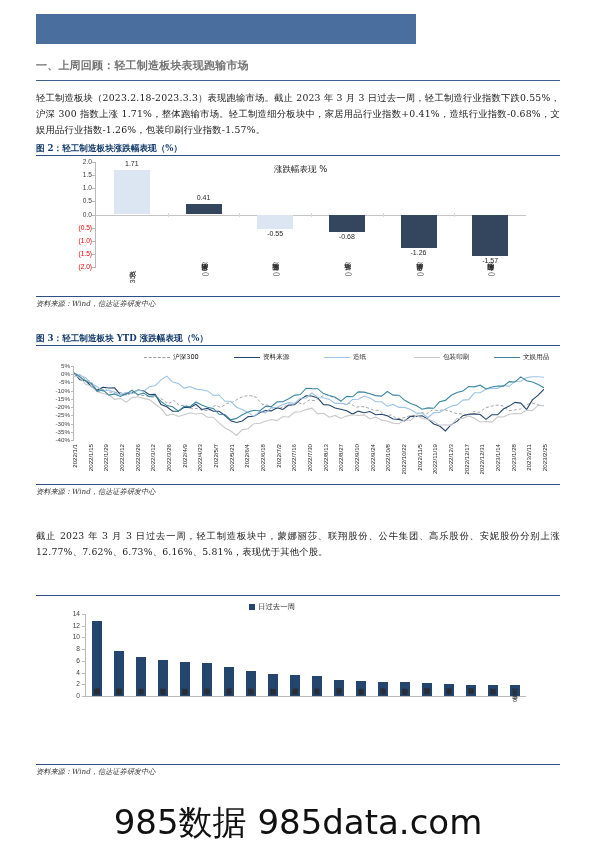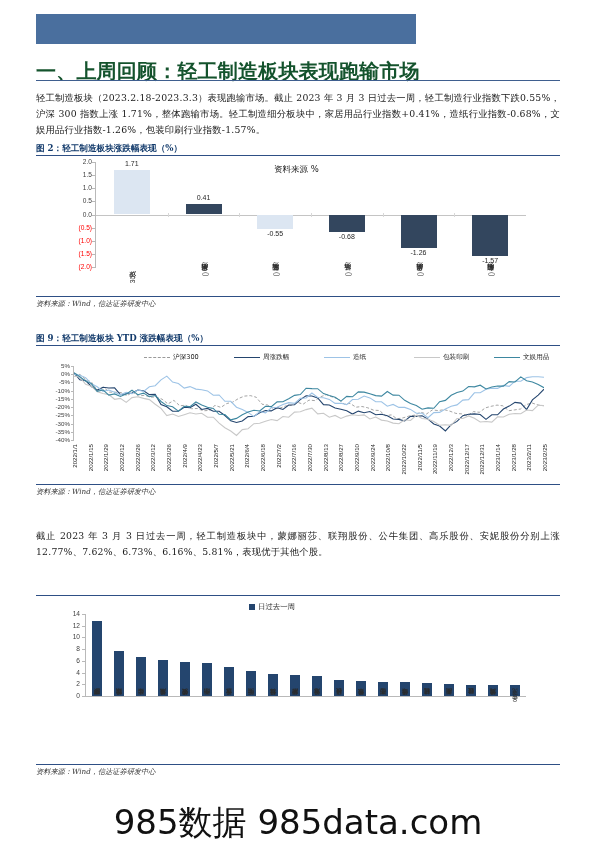--- a/index.html
+++ b/index.html
@@ -17,21 +17,21 @@
   .hdr-band{position:absolute;left:0;top:2px;width:380px;height:30px;background:#4a6f9e;}
   .hdr-logo{position:absolute;right:0;top:0;width:168px;height:40px;display:flex;align-items:center;gap:6px;}
   .logo-mark{width:40px;height:40px;position:relative;flex:0 0 auto;}
   .logo-txt{display:flex;flex-direction:column;line-height:1;}
   .logo-cn{font-family:"DejaVu Sans","Liberation Sans",sans-serif;font-size:19px;font-weight:bold;color:#1f4e99;letter-spacing:1px;}
   .logo-en{font-family:"Liberation Sans",sans-serif;font-size:7px;font-weight:bold;color:#1f4e99;letter-spacing:.6px;margin-top:2px;}
 
   
   .sec-title{position:absolute;left:36px;top:58px;width:524px;
     font-family:"DejaVu Sans","Liberation Sans",sans-serif;
-    font-size:20px;font-weight:bold;color:#14532d;letter-spacing:.2px;}
+    font-size:11px;font-weight:bold;color:#737373;letter-spacing:.2px;}
   .sec-rule{position:absolute;left:36px;top:80px;width:524px;height:1px;background:#3f5f8f;}
 
   
   .para{position:absolute;left:36px;width:524px;
     font-family:"DejaVu Serif","Liberation Serif",serif;
     font-size:9.3px;line-height:16px;color:#1a1a1a;text-align:justify;letter-spacing:.2px;}
 
   
   .fig-cap{position:absolute;left:36px;width:524px;
     font-family:"DejaVu Serif","Liberation Serif",serif;
@@ -101,21 +101,21 @@
 
   <div class="sec-title">一、上周回顾：轻工制造板块表现跑输市场</div>
   <div class="sec-rule"></div>
 
   <div class="para" style="top:90px;">轻工制造板块（2023.2.18-2023.3.3）表现跑输市场。截止 2023 年 3 月 3 日过去一周，轻工制造行业指数下跌0.55%，沪深 300 指数上涨 1.71%，整体跑输市场。轻工制造细分板块中，家居用品行业指数+0.41%，造纸行业指数-0.68%，文娱用品行业指数-1.26%，包装印刷行业指数-1.57%。</div>
 
   <div class="fig-cap" style="top:143px;">图 2：轻工制造板块涨跌幅表现（%）</div>
   <div class="fig-cap-rule" style="top:155px;"></div>
 
   <div class="chart" id="chart1">
-    <div class="c1-title">资料来源 %</div>
+    <div class="c1-title">涨跌幅表现 %</div>
     <div class="c1-plot" id="c1plot">
       <div class="c1-zero"></div>
     <div class="c1-bar" style="left: 17.8333px; background: rgb(220, 230, 242); height: 44.8875px; top: 7.6125px;"></div>
         <div class="c1-lbl" style="left: 7.83333px; top: -2.3875px;">1.71</div>
         <div class="c1-bar" style="left: 89.5px; background: rgb(51, 70, 94); height: 10.7625px; top: 41.7375px;"></div>
         <div class="c1-lbl" style="left: 79.5px; top: 31.7375px;">0.41</div>
         <div class="c1-vline" style="left: 71.6667px; top: 50.5px; height: 4px;"></div>
         <div class="c1-bar" style="left: 161.167px; background: rgb(220, 230, 242); height: 14.4375px; top: 52.5px;"></div>
         <div class="c1-lbl" style="left: 151.167px; top: 67.9375px;">-0.55</div>
         <div class="c1-vline" style="left: 143.333px; top: 50.5px; height: 4px;"></div>
@@ -156,32 +156,32 @@
         <div class="c1-xlab" style="left: 227.167px; top: 114px;">轻工制造(申万)</div>
         <div class="c1-xlab" style="left: 298.833px; top: 114px;">造纸(申万)</div>
         <div class="c1-xlab" style="left: 370.5px; top: 114px;">文娱用品(申万)</div>
         <div class="c1-xlab" style="left: 442.167px; top: 114px;">包装印刷(申万)</div>
       </div>
   </div>
 
   <div class="fig-src" style="top:299px;">资料来源：Wind，信达证券研发中心</div>
   <div class="fig-src-rule" style="top:296px;"></div>
 
-  <div class="fig-cap" style="top:333px;">图 9：轻工制造板块 YTD 涨跌幅表现（%）</div>
+  <div class="fig-cap" style="top:333px;">图 3：轻工制造板块 YTD 涨跌幅表现（%）</div>
   <div class="fig-cap-rule" style="top:345px;"></div>
 
   <div class="chart" id="chart2">
     <div class="c2-legend" id="c2legend">
         <div class="lg-item" style="left: 100px; top: 1px;">
           <span class="lg-swatch" style="border-top-color: rgb(154, 154, 154); border-top-style: dashed;"></span>
           <span>沪深300</span>
         </div>
         <div class="lg-item" style="left: 190px; top: 1px;">
           <span class="lg-swatch" style="border-top-color: rgb(36, 69, 110); border-top-style: solid;"></span>
-          <span>周涨跌幅</span>
+          <span>资料来源</span>
         </div>
         <div class="lg-item" style="left: 280px; top: 1px;">
           <span class="lg-swatch" style="border-top-color: rgb(157, 195, 230); border-top-style: solid;"></span>
           <span>造纸</span>
         </div>
         <div class="lg-item" style="left: 370px; top: 1px;">
           <span class="lg-swatch" style="border-top-color: rgb(200, 200, 200); border-top-style: solid;"></span>
           <span>包装印刷</span>
         </div>
         <div class="lg-item" style="left: 450px; top: 1px;">

